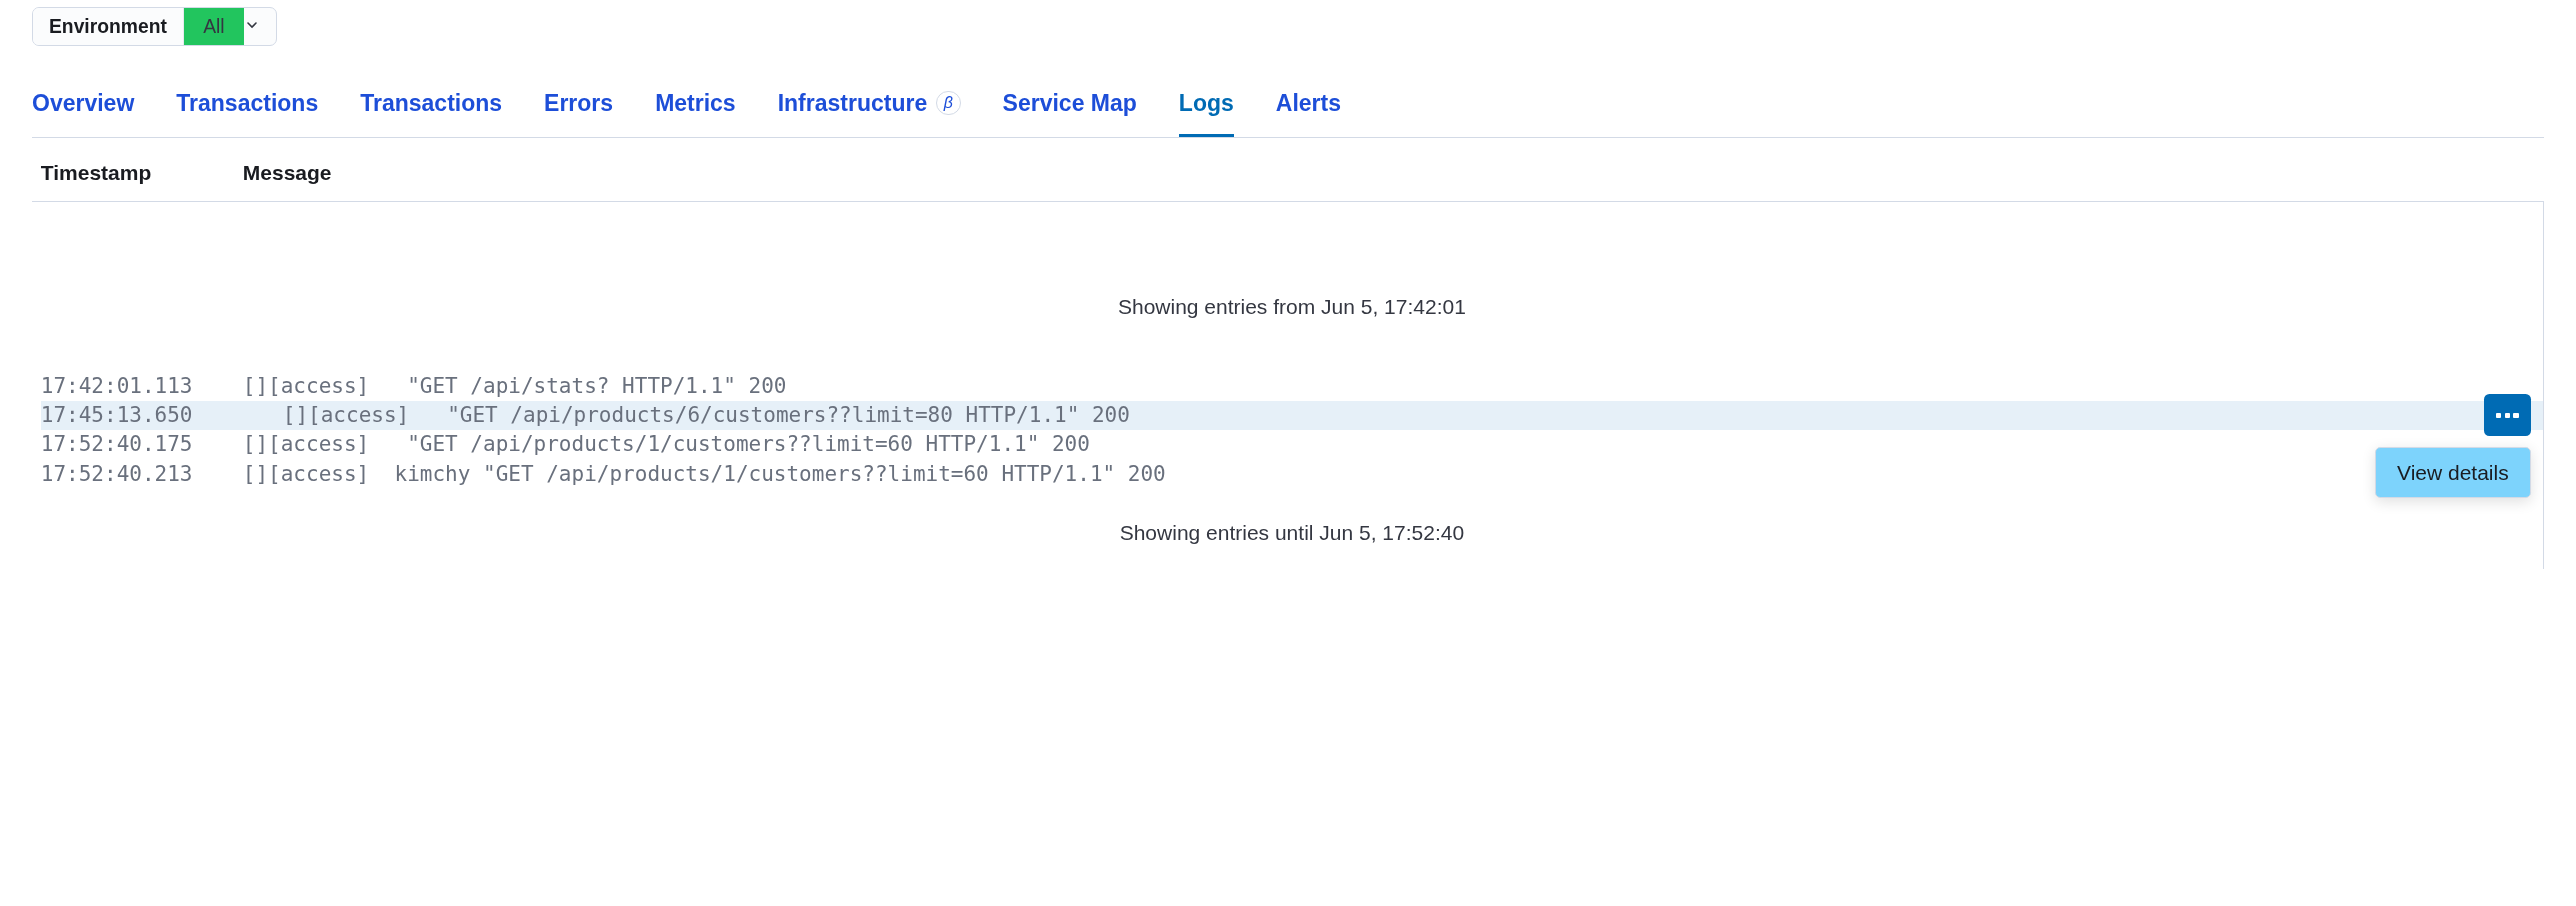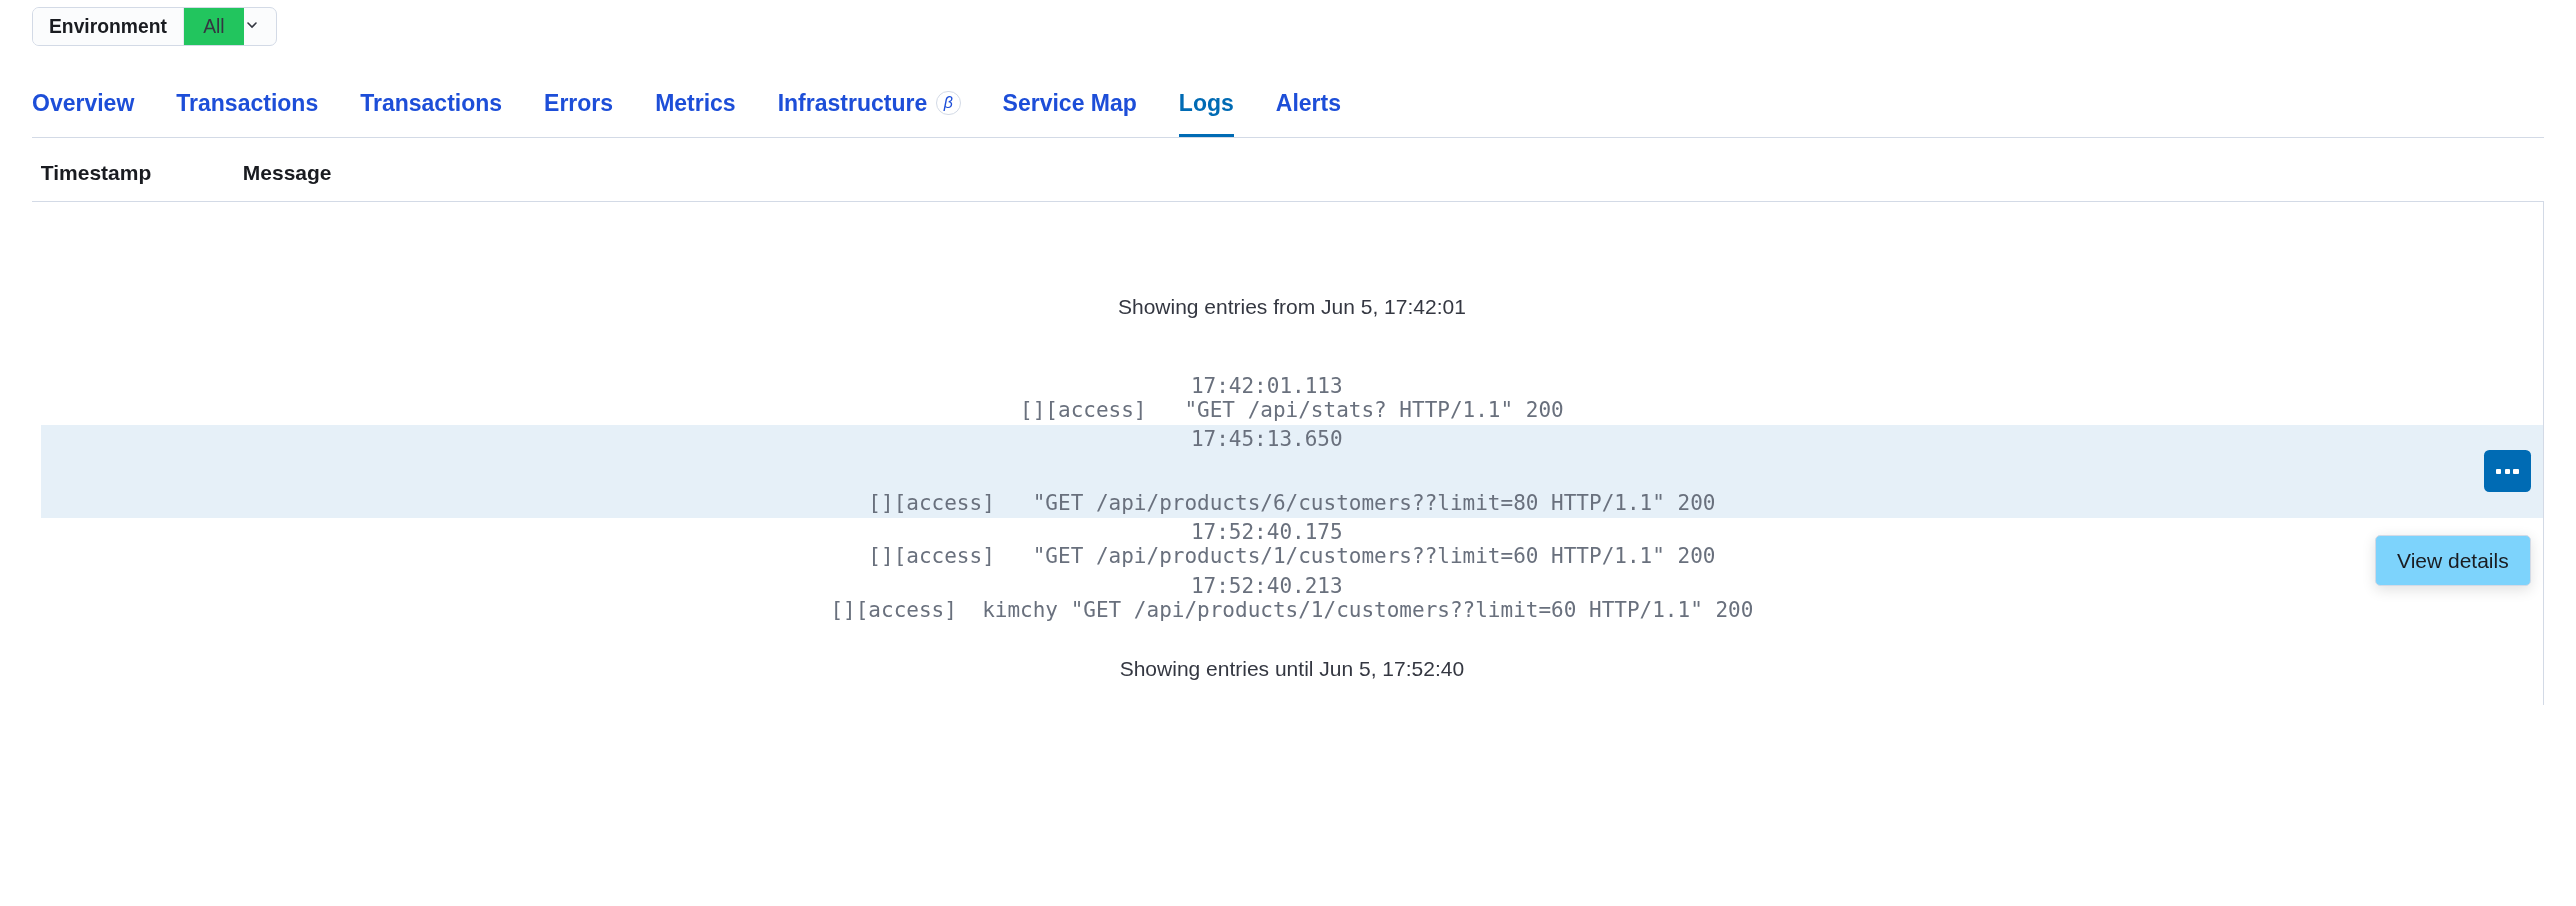--- a/index.html
+++ b/index.html
@@ -100,21 +100,20 @@
 
 .log-rows { padding: 28px 0 28px 8.8px; }
 .log-row {
   display: flex;
   font-family: "SFMono-Regular", Menlo, Consolas, monospace;
   font-size: 21px;
   color: #69707d;
   padding: 2.6px 0;
   align-items: center;
   position: relative;
-  flex-direction: column;
 }
 .log-row.highlight { background: #e6f0f8; gap: 40px; }
 .log-ts { width: 202px; color:#69707d; }
 .log-msg { color:#69707d; white-space: pre; flex:1;}
 .log-action-btn {
   position: absolute;
   right: 12.3px;
   top: 50%; transform: translateY(-50%);
   width: 47px; height: 42px;
   background: #006bb4;

